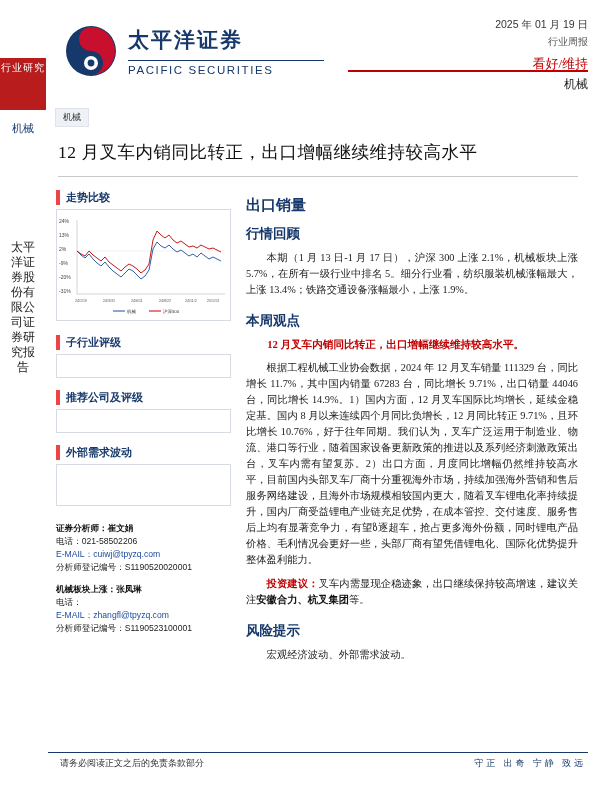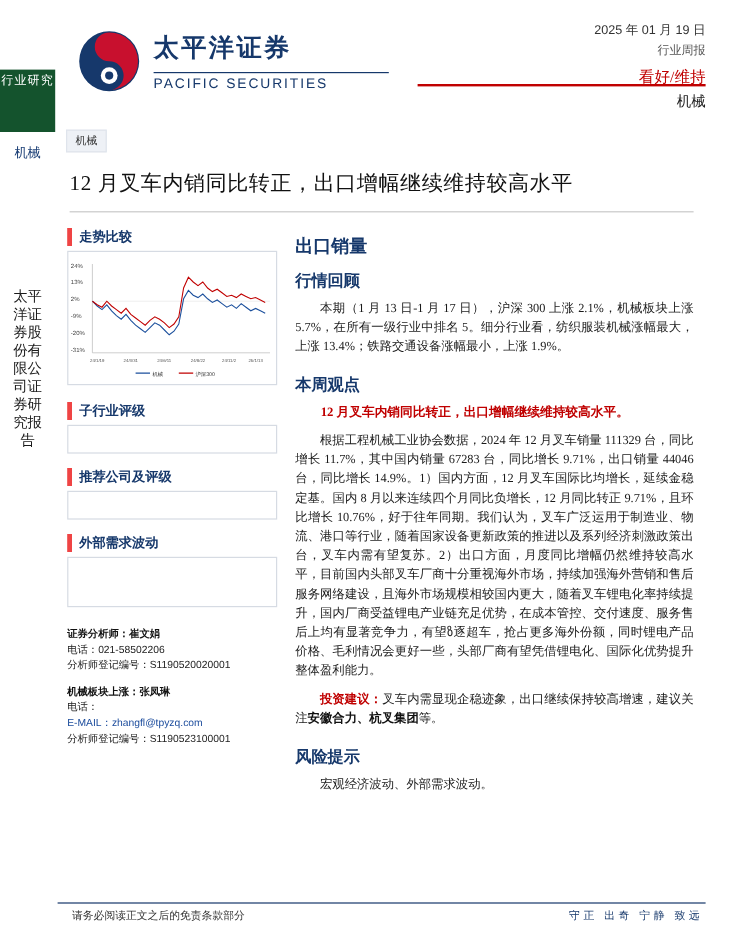--- a/index.html
+++ b/index.html
@@ -13,21 +13,21 @@
   }
   .page{position:relative;width:612px;height:792px;}
 
   
   .left-band{
     position:absolute;left:0;top:0;width:46px;height:792px;
     background:#ffffff;
   }
   .band-tab{
     position:absolute;left:0;top:58px;width:46px;height:52px;
-    background:#14532d;
+    background:#b91c1c;
   }
   .band-tab span{
     position:absolute;left:0;top:4px;width:46px;
     text-align:center;color:#fff;font-size:10px;line-height:12px;
     letter-spacing:1px;
     font-family:"Liberation Sans", sans-serif;
   }
   .band-vert-title{
     position:absolute;left:10px;top:122px;width:26px;
     font-size:11px;line-height:13px;color:#1b3f76;
@@ -242,20 +242,21 @@
     <div class="box-head">推荐公司及评级</div>
     <div class="box-plain2"></div>
 
     <div class="box-head">外部需求波动</div>
     <div class="box-rel"></div>
 
     <div class="analyst">
       <div class="blk">
         <div class="nm">证券分析师：崔文娟</div>
         <div>电话：021-58502206</div>
+        <div class="mail">E-MAIL：cuiwj@tpyzq.com</div>
         <div>分析师登记编号：S1190520020001</div>
       </div>
       <div class="blk">
         <div class="nm">机械板块上涨：张凤琳</div>
         <div>电话：</div>
         <div class="mail">E-MAIL：zhangfl@tpyzq.com</div>
         <div>分析师登记编号：S1190523100001</div>
       </div>
     </div>
   </div>

